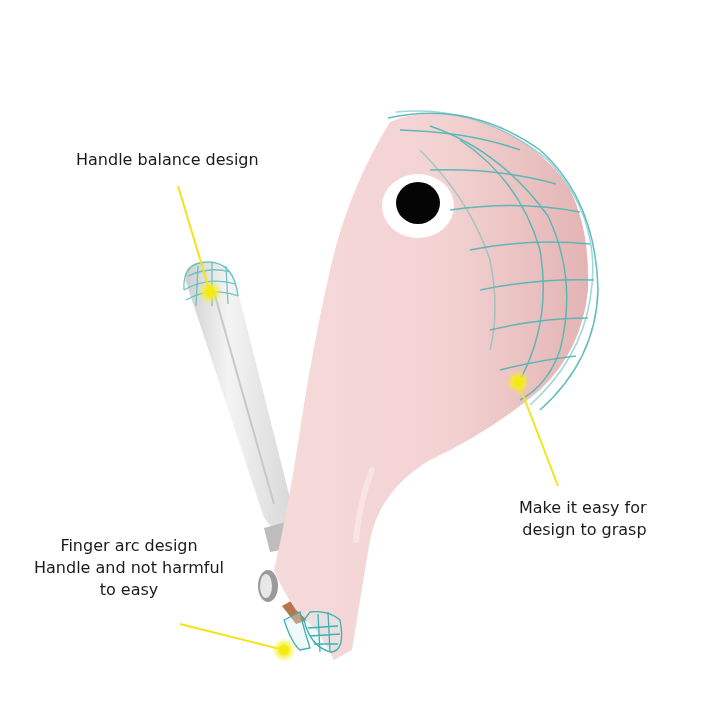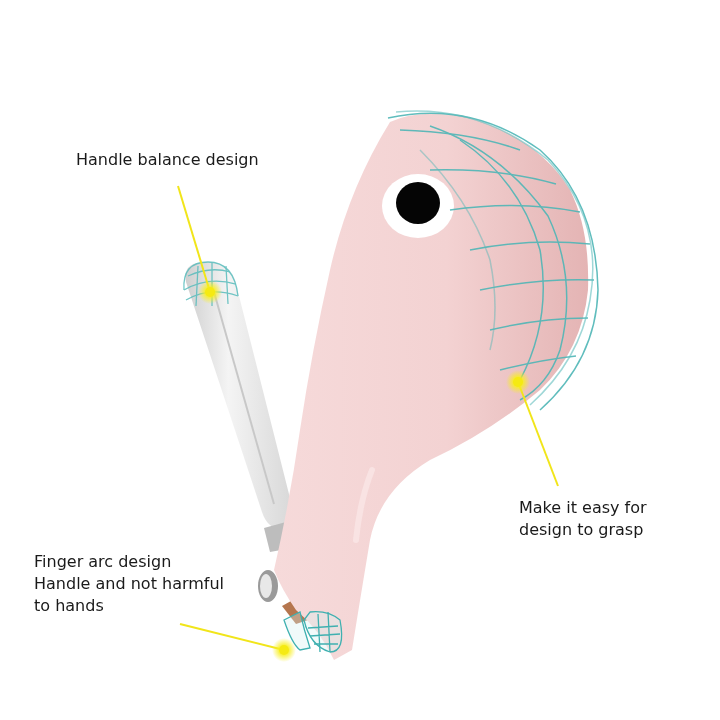--- a/index.html
+++ b/index.html
@@ -7,22 +7,22 @@
     .stage { position: absolute; left: 0; top: 0; width: 632px; height: 720px; }
     .label {
       position: absolute;
       font-family: "DejaVu Sans", sans-serif;
       font-size: 16px;
       color: #1a1a1a;
       line-height: 22px;
       white-space: nowrap;
     }
     #label-handle { left: 76px; top: 149px; }
-    #label-grasp { left: 519px; top: 497px; text-align: left; }
-    #label-finger { left: 34px; top: 551px; }
+    #label-grasp { left: 519px; top: 497px; text-align: right; }
+    #label-finger { left: 34px; top: 535px; text-align: center; }
     .label span { display: block; }
   </style>
 </head>
 <body>
 
 <div class="stage">
   <svg width="720" height="720" viewBox="0 0 720 720" xmlns="http://www.w3.org/2000/svg">
     <defs>
       <linearGradient id="pinkGrad" x1="0" y1="0" x2="1" y2="0">
         <stop offset="0" stop-color="#f6dada"></stop>
@@ -112,15 +112,15 @@
   <div class="label" id="label-handle">Handle balance design</div>
 
   <div class="label" id="label-grasp">
     <span>Make it easy for</span>
     <span>design to grasp</span>
   </div>
 
   <div class="label" id="label-finger">
     <span>Finger arc design</span>
     <span>Handle and not harmful</span>
-    <span>to hands</span>
+    <span>to easy</span>
   </div>
 </div>
 
 </body></html>

